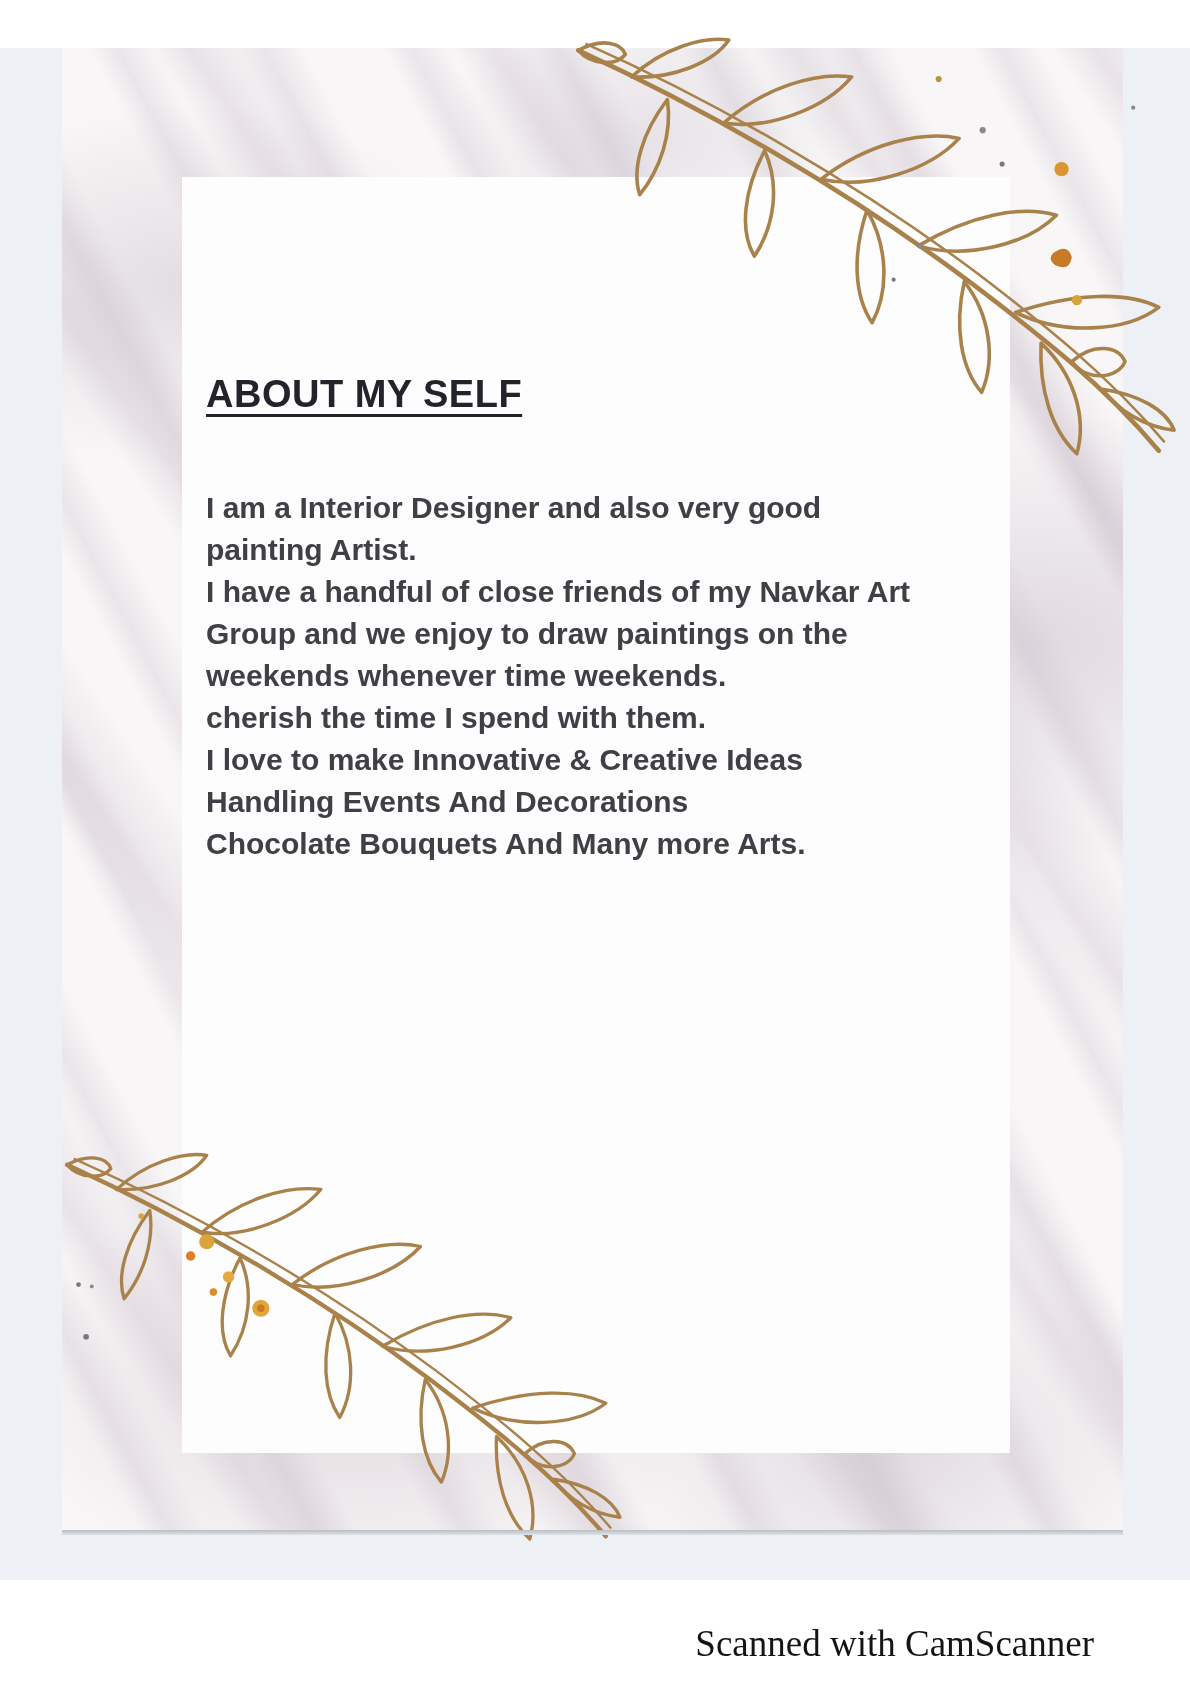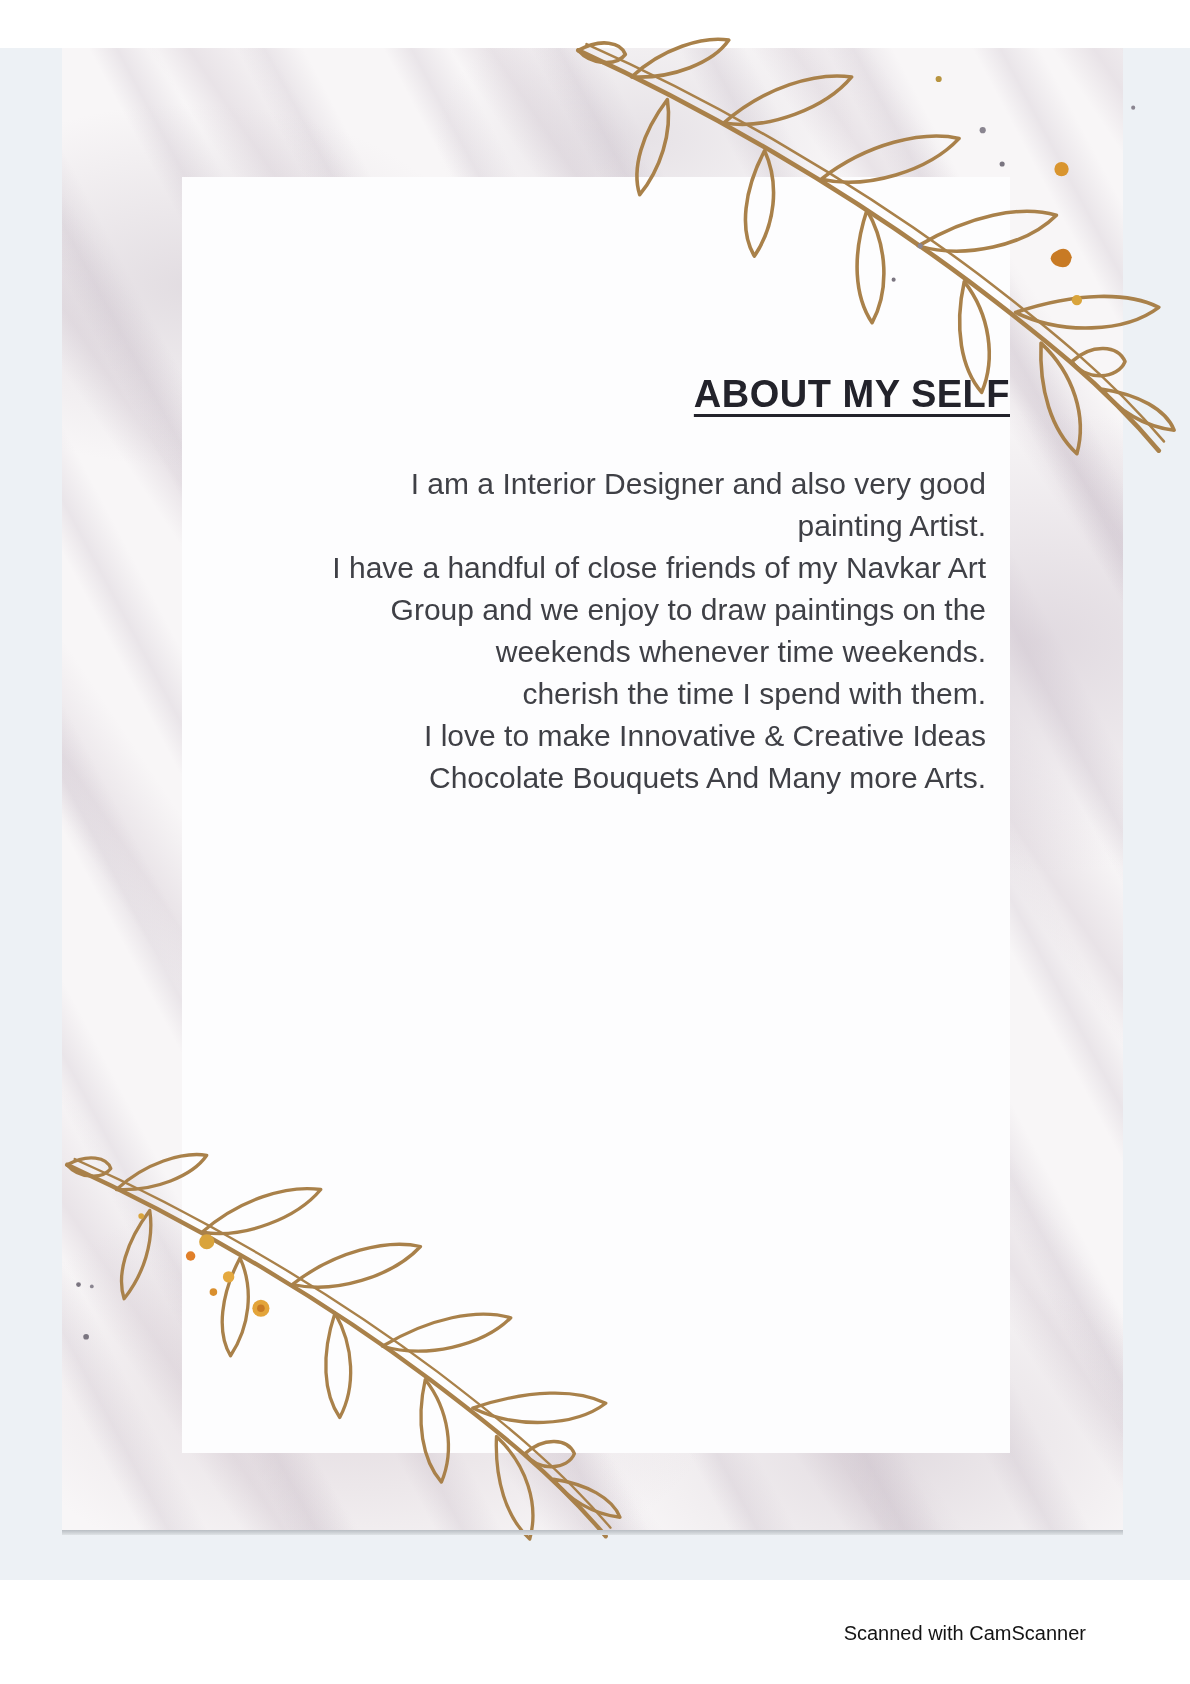--- a/index.html
+++ b/index.html
@@ -18,68 +18,68 @@
     position:absolute;left:62px;top:48px;width:1061px;height:1484px;
     background:
       radial-gradient(420px 260px at 12% 16%, rgba(196,186,196,0.42), rgba(196,186,196,0) 70%),
       radial-gradient(500px 320px at 92% 40%, rgba(199,187,199,0.48), rgba(199,187,199,0) 72%),
       radial-gradient(520px 300px at 28% 90%, rgba(206,193,201,0.55), rgba(206,193,201,0) 70%),
       radial-gradient(420px 260px at 78% 94%, rgba(198,186,196,0.45), rgba(198,186,196,0) 70%),
       radial-gradient(300px 200px at 55% 6%, rgba(190,180,192,0.30), rgba(190,180,192,0) 70%),
       repeating-linear-gradient(62deg, rgba(120,105,125,0) 0 70px, rgba(168,152,170,0.18) 95px, rgba(120,105,125,0) 130px),
       repeating-linear-gradient(56deg, rgba(150,135,150,0) 0 150px, rgba(178,160,176,0.22) 185px, rgba(150,135,150,0) 250px),
       #f8f6f7;
-    text-align: right;
   }
   .photo::after{ 
     content:"";position:absolute;left:0;right:0;bottom:-3px;height:5px;
     background:linear-gradient(#b9bec3,#dfe3e6);
   }
   
   .card{
     position:absolute;left:120px;top:129px;width:828px;height:1276px;
     background:#fdfdfe;
   }
   .title{
     margin:194px 0 0 24px;
     font-size:38px;line-height:46px;font-weight:bold;color:#23232b;
     letter-spacing:0.5px;
     text-decoration:underline;text-decoration-thickness:3px;text-underline-offset:7px;
   }
   .bodytext{
-    margin:46px 0 0 24px;width:780px;
-    font-size:30px;line-height:42px;color:#3f4046;
+    margin:70px 0 0 24px;width:780px;
+    font-size:30px;line-height:42px;color:#3f4046;font-weight:bold;
   }
   .bodytext .ln{white-space:pre-wrap;}
   
   svg.branch{position:absolute;overflow:visible;}
   .branch-tr{left:480px;top:-12px;width:650px;height:430px;}
   .branch-bl{left:-12px;top:1038px;width:570px;height:530px;}
   .footer{
-    position:absolute;top:1622px;right:104px;
-    font-size:20px;color:#141414;
+    position:absolute;top:1622px;right:96px;
+    font-size:37px;color:#141414;font-family:Liberation Serif, serif;
   }
 </style>
 </head>
 <body>
 
 <div class="surround"></div>
 
 <div class="photo">
 
   <div class="card">
     <h1 class="title">ABOUT MY SELF</h1>
     <div class="bodytext">
       <div class="ln">I am a Interior Designer and also very good</div>
       <div class="ln">painting Artist.</div>
       <div class="ln">I have a handful of close friends of my Navkar Art</div>
       <div class="ln">Group and we enjoy to draw paintings on the</div>
       <div class="ln">weekends whenever time weekends.</div>
       <div class="ln">cherish the time I spend with them.</div>
       <div class="ln">I love to make Innovative &amp; Creative Ideas</div>
+      <div class="ln">Handling Events And Decorations</div>
       <div class="ln">Chocolate Bouquets And Many more Arts.</div>
     </div>
   </div>
 
   <svg width="0" height="0" style="position:absolute">
     <defs>
       <g id="branch" fill="none" stroke="#a9814a" stroke-width="3.5" stroke-linecap="round" stroke-linejoin="round">
 
         <path stroke-width="4.5" d="M18,14 C140,70 280,150 400,240 C470,293 530,340 585,405"></path>
         <path stroke-width="2.5" d="M26,8 C148,62 288,142 408,232 C476,284 536,332 590,396"></path>

